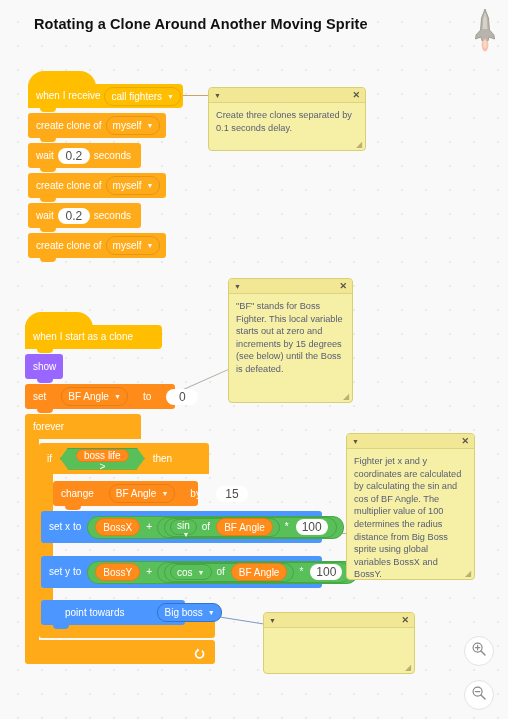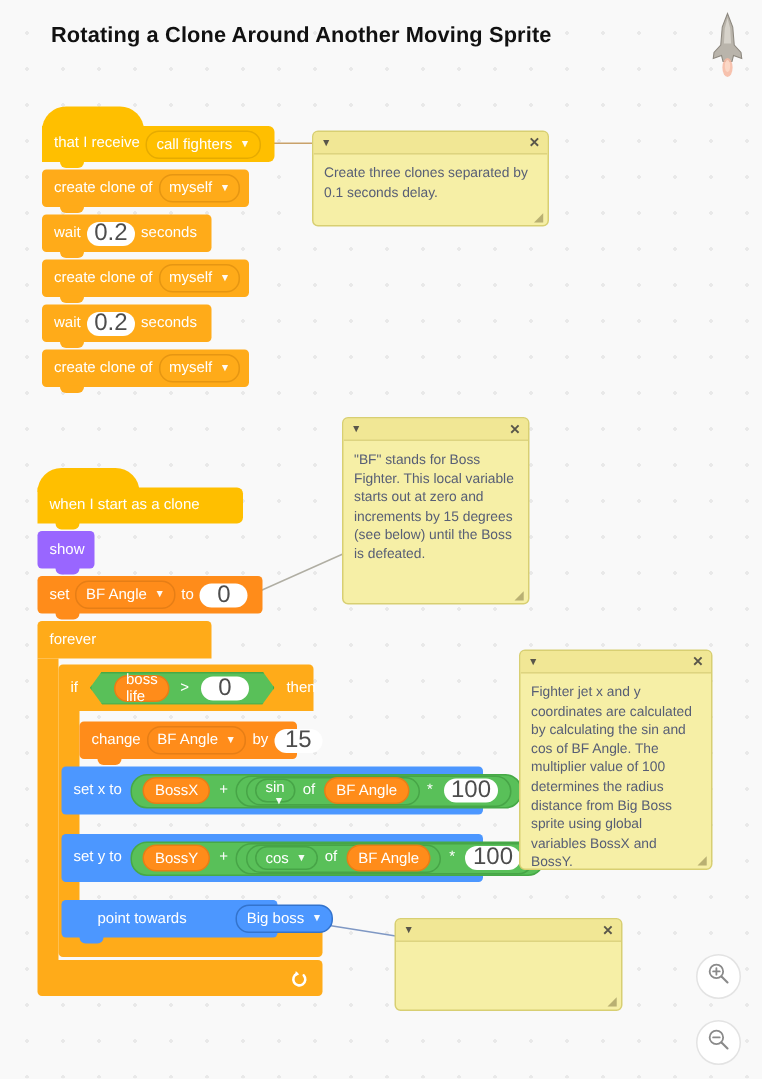--- a/index.html
+++ b/index.html
@@ -58,21 +58,21 @@
   .lbl {
     color: #ffffff;
     font-size: 10px;
     line-height: 1;
   }
 
   
   .c-event  { background: #ffbf00; }
   .c-control{ background: #ffab19; }
   .c-looks  { background: #9966ff; }
-  .c-vars   { background: #ff8c1a; }
+  .c-vars   { background: #ff8c1a; gap: 11px; }
   .c-motion { background: #4c97ff; }
 
   
   .hat {
     border-radius: 0 0 4px 4px;
   }
   .hat::before {
     content: "";
     position: absolute;
     left: 0; top: -13px;
@@ -118,21 +118,21 @@
   .numfield {
     display: inline-flex;
     align-items: center;
     justify-content: center;
     min-width: 22px;
     height: 16px;
     padding: 0 5px;
     border-radius: 9px;
     background: #ffffff;
     color: #4d4d4d;
-    font-size: 16px;
+    font-size: 12px;
     margin: 0 4px;
   }
 
   
   .varchip {
     display: inline-flex;
     align-items: center;
     height: 16px;
     padding: 0 7px;
     border-radius: 9px;
@@ -158,20 +158,21 @@
   
   .boolblock {
     display: inline-flex;
     align-items: center;
     height: 20px;
     padding: 0 12px;
     background: #59c059;
     border: 1px solid #46a946;
     clip-path: polygon(8px 0, calc(100% - 8px) 0, 100% 50%, calc(100% - 8px) 100%, 8px 100%, 0 50%);
     margin: 0 4px;
+    flex-direction: column;
   }
 
   
   .cblock { position: absolute; }
 
   
   .comment {
     position: absolute;
     background: #f6efa6;
     border: 1px solid #d8cf72;
@@ -255,21 +256,21 @@
 </div>
 
 <div class="connector" style="left:178px; top:95px; width:32px;"></div>
 <div class="connector gray" style="left:163px; top:398px; width:74px; transform: rotate(-24deg);"></div>
 <div class="connector gray" style="left:322px; top:533px; width:26px;"></div>
 <div class="connector blue" style="left:185px; top:611px; width:82px; transform: rotate(9deg);"></div>
 
 <div>
 
   <div class="blk c-event hat notch" style="left:28px; top:84px; width:155px; height:24px; padding-left:8px; border-radius:0 4px 4px 0;">
-    <span class="lbl">that I receive</span>
+    <span class="lbl">when I receive</span>
     <span class="field f-event">
       <span>call fighters</span>
       <span class="caret">▼</span>
     </span>
   </div>
 
   <div class="blk c-control notch" style="left:28px; top:113px; width:138px; height:25px; padding-left:8px; border-radius:3px;">
     <span class="lbl">create clone of</span>
     <span class="field f-control">
       <span>myself</span>

